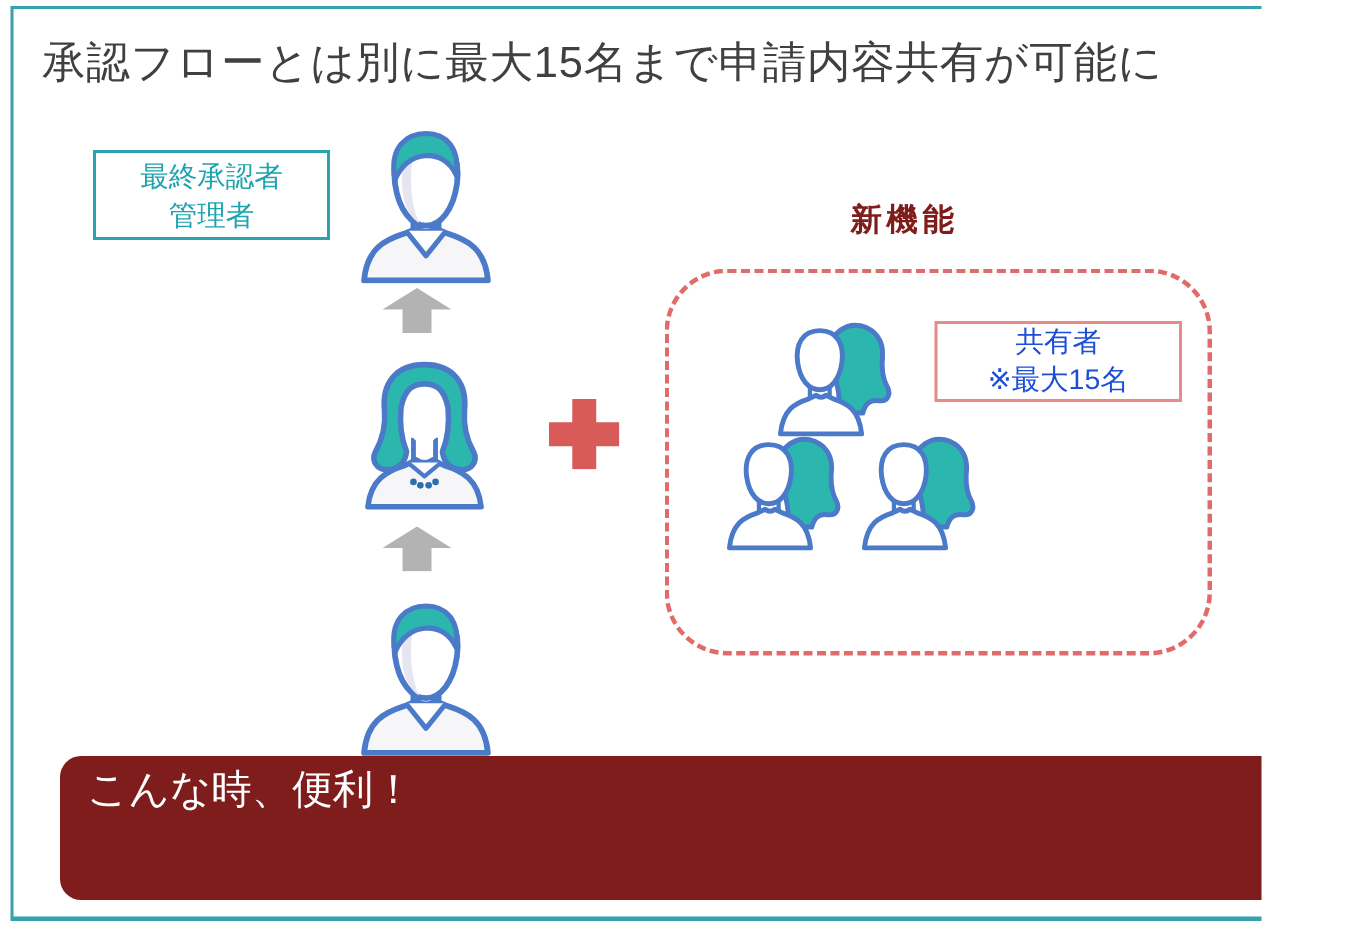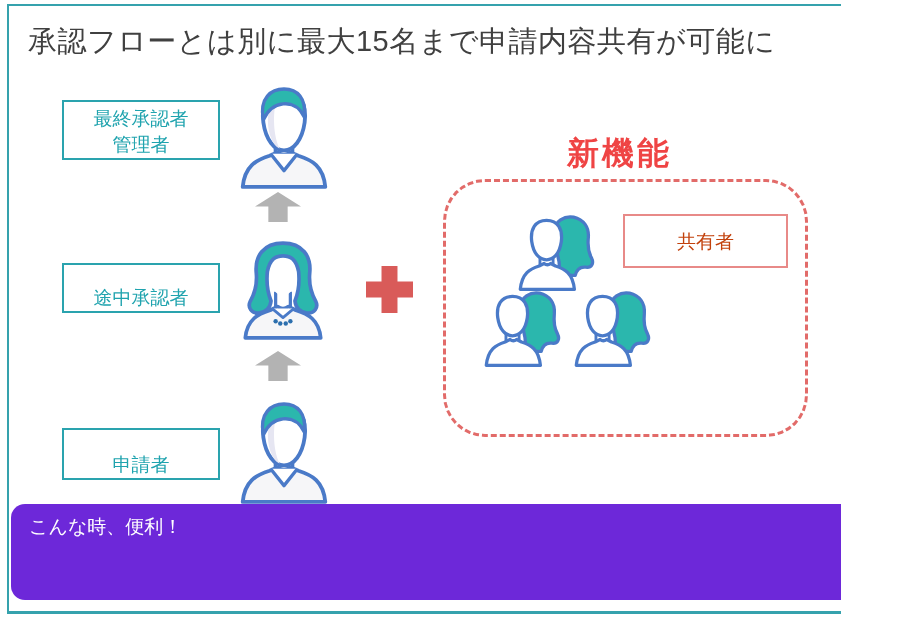--- a/index.html
+++ b/index.html
@@ -41,64 +41,58 @@
   .block-arrow.a1 { top: 192px; }
   .block-arrow.a2 { top: 351px; }
 
   .plus-mark {
     position: absolute; left: 366px; top: 266px; width: 47px; height: 47px; background: #d95b59;
     clip-path: polygon(33% 0, 67% 0, 67% 33%, 100% 33%, 100% 67%, 67% 67%, 67% 100%, 33% 100%, 33% 67%, 0 67%, 0 33%, 33% 33%);
   }
 
   .new-label {
     position: absolute; left: 567px; top: 132px;
-    font-size: 32px; font-weight: bold; color: #ef4444; letter-spacing: 3px; white-space: nowrap;
+    font-size: 21px; font-weight: bold; color: #7f1d1d; letter-spacing: 3px; white-space: nowrap;
   }
 
   .dashed-box {
     position: absolute; left: 443px; top: 179px; width: 365px; height: 258px;
     border: 3px dashed #e26b69; border-radius: 42px; background: transparent;
   }
 
   .pair { position: absolute; width: 82px; height: 78px; }
   .pair.g1 { left: 517px; top: 213px; }
   .pair.g2 { left: 483px; top: 289px; }
   .pair.g3 { left: 573px; top: 289px; }
 
   .shared-box {
     position: absolute; left: 623px; top: 214px; width: 165px; height: 54px;
-    border: 2px solid #e88a88; color: #c2410c; background: #ffffff;
+    border: 2px solid #e88a88; color: #1d4ed8; background: #ffffff;
     display: flex; flex-direction: column; align-items: center; justify-content: center;
     font-size: 19px; line-height: 25px; text-align: center;
   }
 
   .banner {
-    position: absolute; left: 11px; top: 504px; width: 853px; height: 96px;
-    background: #6d28d9; border-radius: 14px; color: #ffffff;
-    padding: 8px 12px 0 18px; font-size: 19px; line-height: 29px; white-space: nowrap;
+    position: absolute; left: 40px; top: 504px; width: 853px; height: 96px;
+    background: #7f1d1d; border-radius: 14px; color: #ffffff;
+    padding: 8px 12px 0 18px; font-size: 27px; line-height: 29px; white-space: nowrap;
   }
 </style>
 </head>
 <body>
 
 <div class="page">
 
   <div class="frame"></div>
 
   <div class="title">承認フローとは別に最大15名まで申請内容共有が可能に</div>
 
   <div class="role-box b1">
     <span>最終承認者</span>
     <span>管理者</span>
-  </div>
-  <div class="role-box b2">
-    <span>途中承認者</span>
-  </div>
-  <div class="role-box b3">
-    <span>申請者</span>
   </div>
 
   <svg class="person p1" viewBox="0 0 100 108" aria-hidden="true">
     <path d="M41 54 L41 76 L59 76 L59 54" fill="#ffffff" stroke="#4a7ac8" stroke-width="3.5" stroke-linejoin="round"></path>
     <path d="M50 7 C33 7 26 20 28.5 39 C31 57 40 68 50 68 C60 68 69 57 71.5 39 C74 20 67 7 50 7 Z" fill="#ffffff" stroke="#4a7ac8" stroke-width="4"></path>
     <path d="M37 18 C32 28 32 46 37 56 C39 61 42.5 65 45.5 66 C39 54 38 30 42 16 Z" fill="#e6e6f2"></path>
     <path d="M28.5 36 C24 13 37 4 50 4 C64 4 73.5 14 71 33 C66.5 23 58 18.5 49 19.5 C39.5 20.5 33 26 28.5 36 Z" fill="#2bb7ad" stroke="#4a7ac8" stroke-width="3.5" stroke-linejoin="round"></path>
     <path d="M7 106 C9 84 21 78 35 73.5 L43.5 70 C47.5 73 52.5 73 56.5 70 L65 73.5 C79 78 91 84 93 106 Z" fill="#f6f6f8" stroke="#4a7ac8" stroke-width="4" stroke-linejoin="round"></path>
     <path d="M36 71.5 L50 89 L64 71.5" fill="#ffffff" stroke="#4a7ac8" stroke-width="3.5" stroke-linejoin="round"></path>
   </svg>
@@ -150,19 +144,20 @@
 
   <svg class="pair g3" viewBox="0 0 100 95" aria-hidden="true">
     <path d="M44 26 C45 9 59 3 69 5 C81 8 88 17 87 30 C86 40 87 48 91 55 C94 61 91 67 84 66 C77 65 73 68 71 76 L51 76 C54 62 49 48 46 40 C44.5 35 43.7 30 44 26 Z" fill="#2bb7ad" stroke="#4a7ac8" stroke-width="4" stroke-linejoin="round"></path>
     <path d="M28 48 L28 68 L44 68 L44 48" fill="#ffffff" stroke="#4a7ac8" stroke-width="3.5" stroke-linejoin="round"></path>
     <path d="M36 9 C22 9 16 20 18 35 C20 49 27 57 36 57 C45 57 52 49 54 35 C56 20 50 9 36 9 Z" fill="#ffffff" stroke="#4a7ac8" stroke-width="4"></path>
     <path d="M4 93 C6 73 16 68 27 64.5 L33 61.5 C35.5 63.5 38.5 63.5 41 61.5 L47 64.5 C58 68 68 73 70 93 Z" fill="#ffffff" stroke="#4a7ac8" stroke-width="4" stroke-linejoin="round"></path>
   </svg>
 
   <div class="shared-box">
     <span>共有者</span>
+    <span>※最大15名</span>
   </div>
 
   <div class="banner">
     <div>こんな時、便利！</div>
   </div>
 
 </div>
 
 </body></html>

